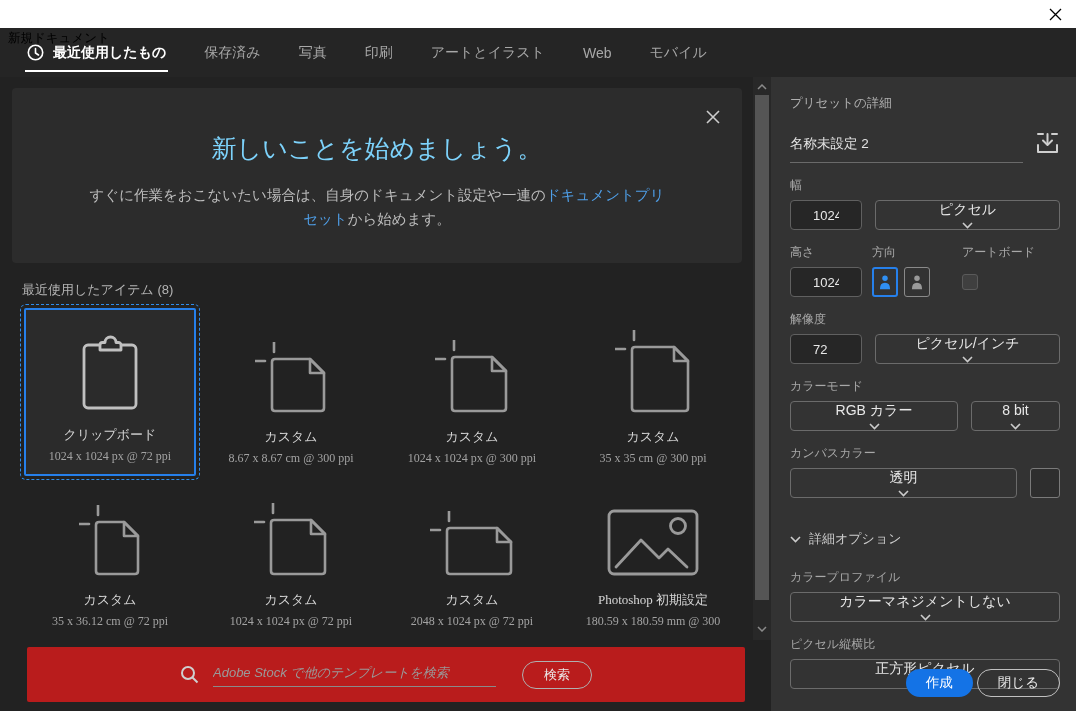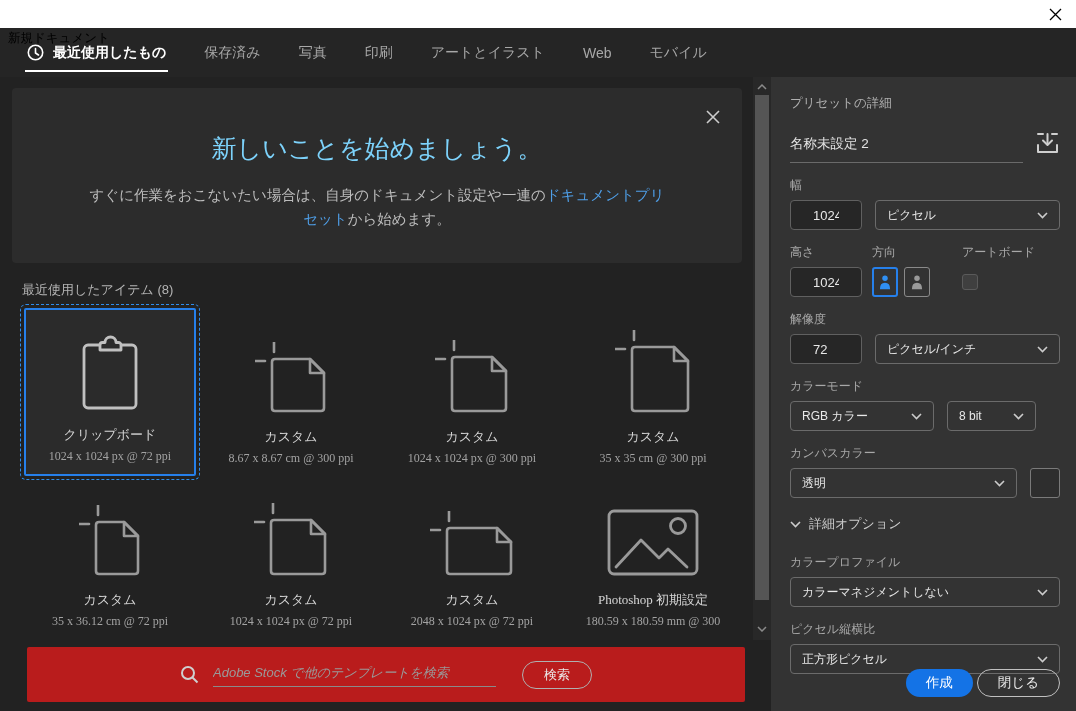--- a/index.html
+++ b/index.html
@@ -66,35 +66,35 @@
   .p-name-wrap { flex:1; border-bottom:1px solid #6a6a6a; padding-bottom:9px; }
   .p-name { color:#e4e4e4; font-size:13.5px; }
   .p-save { margin-left:12px; margin-bottom:4px; }
   .p-label { color:#a8a8a8; font-size:12px; margin-top:14px; }
   .p-row { display:flex; gap:13px; margin-top:6px; }
   .num { width:72px; height:30px; background:#262626; border:1px solid #606060;
     border-radius:4px; color:#e8e8e8; font-size:13px; padding:0 22px;
     font-family:"Liberation Sans","DejaVu Sans",sans-serif; }
   .dd { height:30px; border:1px solid #6b6b6b; border-radius:4px; background:#333333;
     display:flex; align-items:center; justify-content:space-between;
-    padding:0 11px; color:#e8e8e8; font-size:12px; cursor:default; }
-  .dd-w185 { width:185px; } .dd-w168 { width:144px; } .dd-w89 { width:89px; }
+    padding:0 11px; color:#e8e8e8; font-size:14px; cursor:default;flex-direction:column; }
+  .dd-w185 { width:185px; } .dd-w168 { width:168px; } .dd-w89 { width:89px; }
   .dd-w227 { width:227px; } .dd-full { width:270px; }
   .tri-row { display:flex; gap:10px; }
   .stack { display:flex; flex-direction:column; }
   .stack .p-label { margin-top:14px; }
   .stack .inner { margin-top:6px; display:flex; gap:6px; align-items:center; height:30px; }
   .orient-btn { width:26px; height:30px; border-radius:3px; display:flex;
     align-items:center; justify-content:center; border:1px solid #8a8a8a; cursor:default; }
   .orient-btn.selected { border:2px solid #2680eb; }
   .checkbox { width:16px; height:16px; background:#3f3f3f; border:1px solid #5a5a5a;
     border-radius:3px; cursor:default; }
   .swatch { width:30px; height:30px; border:1px solid #7a7a7a; border-radius:3px;
     background:#2e2e2e; cursor:default; }
-  .adv-row { margin-top:17px; display:flex; align-items:center; gap:8px;
+  .adv-row { margin-top:32px; display:flex; align-items:center; gap:8px;
     color:#cccccc; font-size:13px; cursor:default; }
   .p-label-lg { margin-top:21px; }
   .p-buttons { position:absolute; bottom:14px; right:16px; display:flex; gap:4px;justify-content:flex-end; }
   .btn { height:28px; border-radius:14px; font-size:13.5px; padding:0 20px; cursor:default;
     font-family:"Liberation Sans","DejaVu Sans",sans-serif; }
   .btn-primary { background:#1473e6; border:none; color:#ffffff; }
   .btn-secondary { background:transparent; border:1.5px solid #c0c0c0; color:#ececec; }
 </style>
 </head>
 <body>

